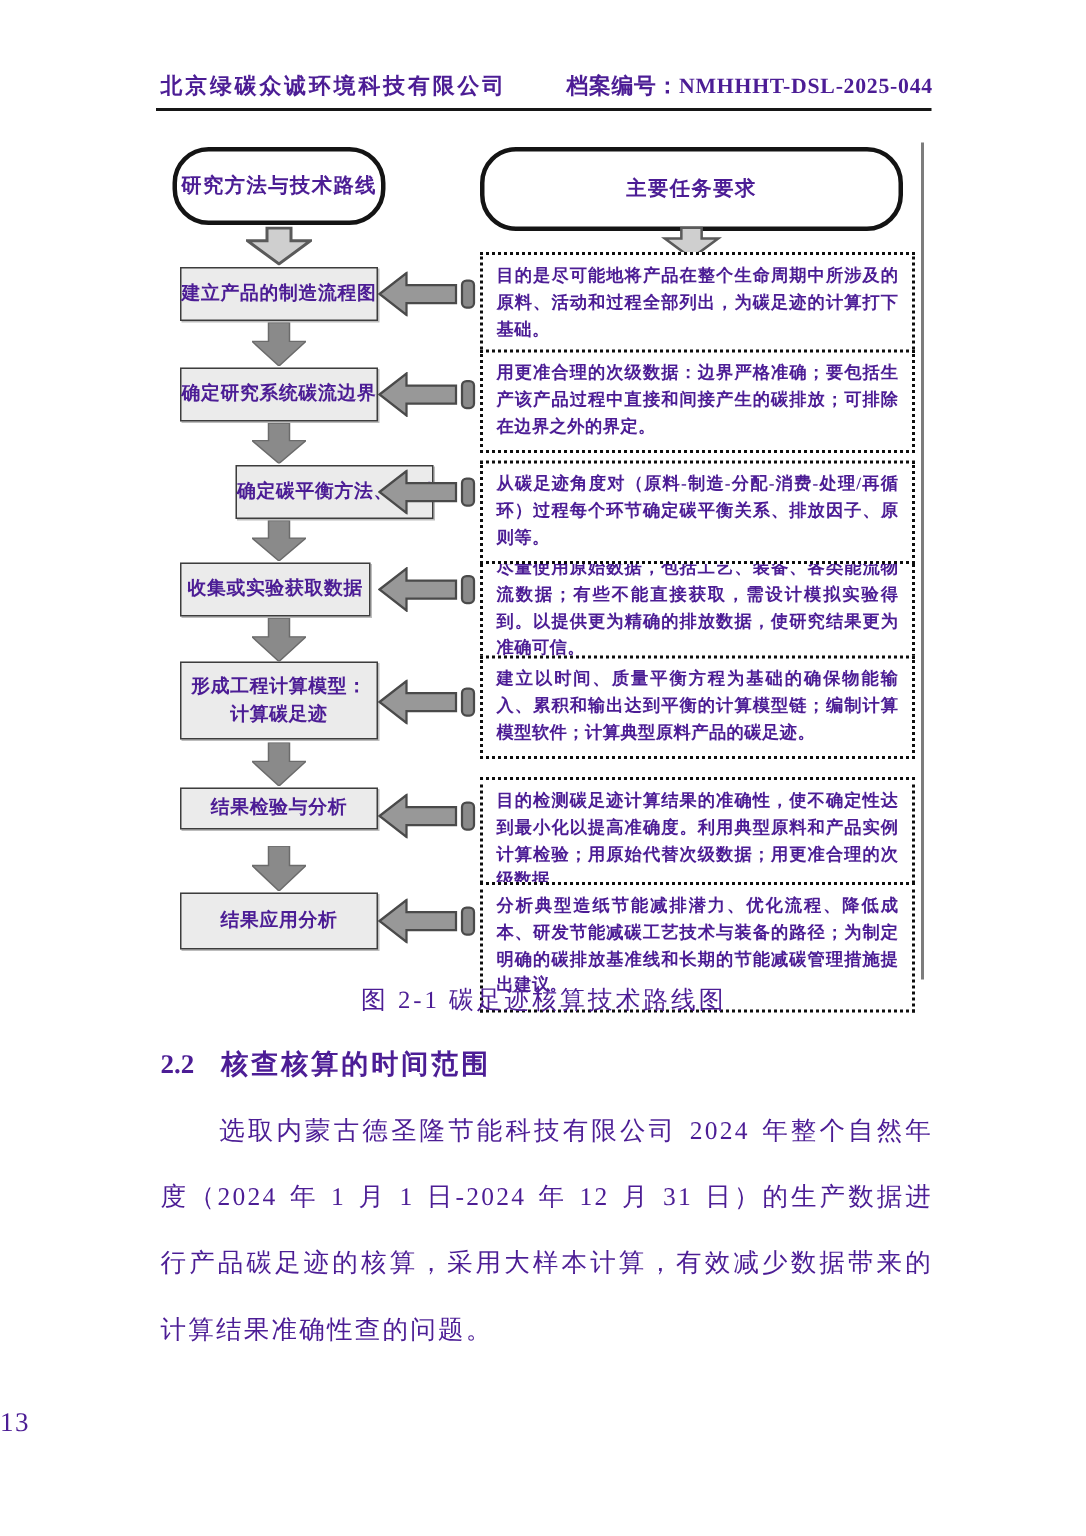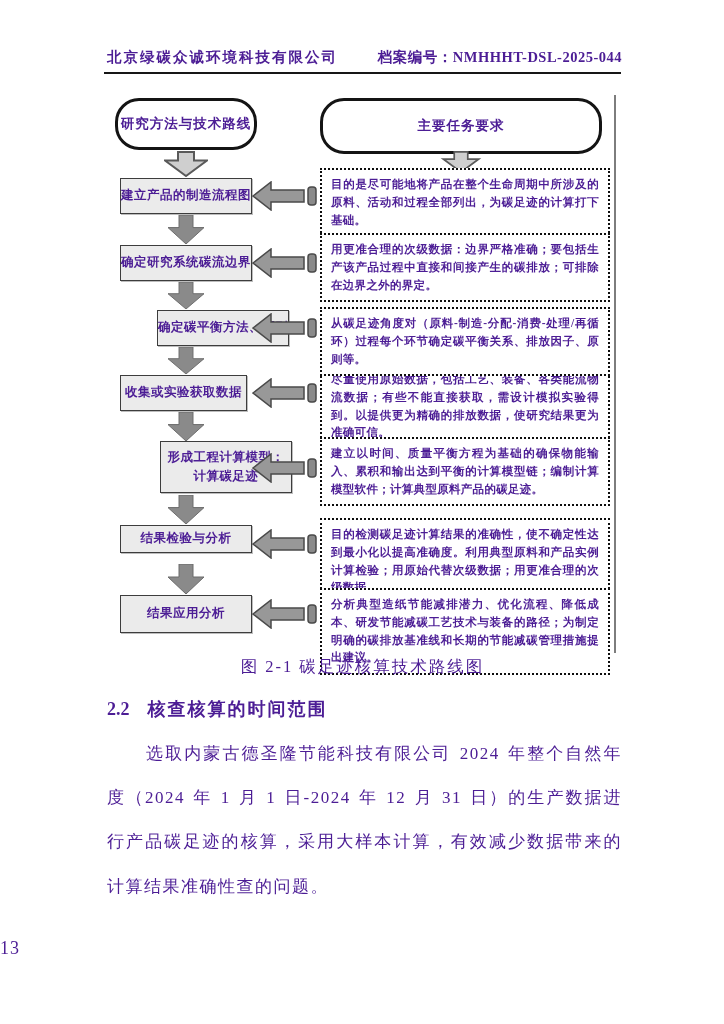--- a/index.html
+++ b/index.html
@@ -92,21 +92,21 @@
     <span class="arr" style="left:334px;top:56px;">
       <svg width="44" height="22" viewBox="0 0 44 26">
           <polygon points="14,1 30,1 30,9.5 43,9.5 22,25 1,9.5 14,9.5" fill="#cfcfcf" stroke="#5a5a5a" stroke-width="2"></polygon>
         </svg>
     </span>
 
     <div class="step-box" style="left:15px;top:83px;width:132px;height:36px;">建立产品的制造流程图</div>
     <div class="step-box" style="left:15px;top:150px;width:132px;height:36px;">确定研究系统碳流边界</div>
     <div class="step-box" style="left:15px;top:215px;width:132px;height:36px;margin-left:37px;">确定碳平衡方法、原则</div>
     <div class="step-box" style="left:15px;top:280px;width:127px;height:36px;">收集或实验获取数据</div>
-    <div class="step-box" style="left:15px;top:346px;width:132px;height:52px;margin-left:40px;">形成工程计算模型：
+    <div class="step-box" style="left:15px;top:346px;width:132px;height:52px;">形成工程计算模型：
 计算碳足迹</div>
     <div class="step-box" style="left:15px;top:430px;width:132px;height:28px;">结果检验与分析</div>
     <div class="step-box" style="left:15px;top:500px;width:132px;height:38px;">结果应用分析</div>
 
     <span class="arr" style="left:63px;top:120px;"><svg width="36" height="29" viewBox="0 0 36 30" preserveAspectRatio="none">
           <polygon points="11,0 25,0 25,13 36,13 18,30 0,13 11,13" fill="#8a8a8a" stroke="#6b6b6b"></polygon>
         </svg></span>
     <span class="arr" style="left:63px;top:187px;"><svg width="36" height="27" viewBox="0 0 36 30" preserveAspectRatio="none">
           <polygon points="11,0 25,0 25,13 36,13 18,30 0,13 11,13" fill="#8a8a8a" stroke="#6b6b6b"></polygon>
         </svg></span>

